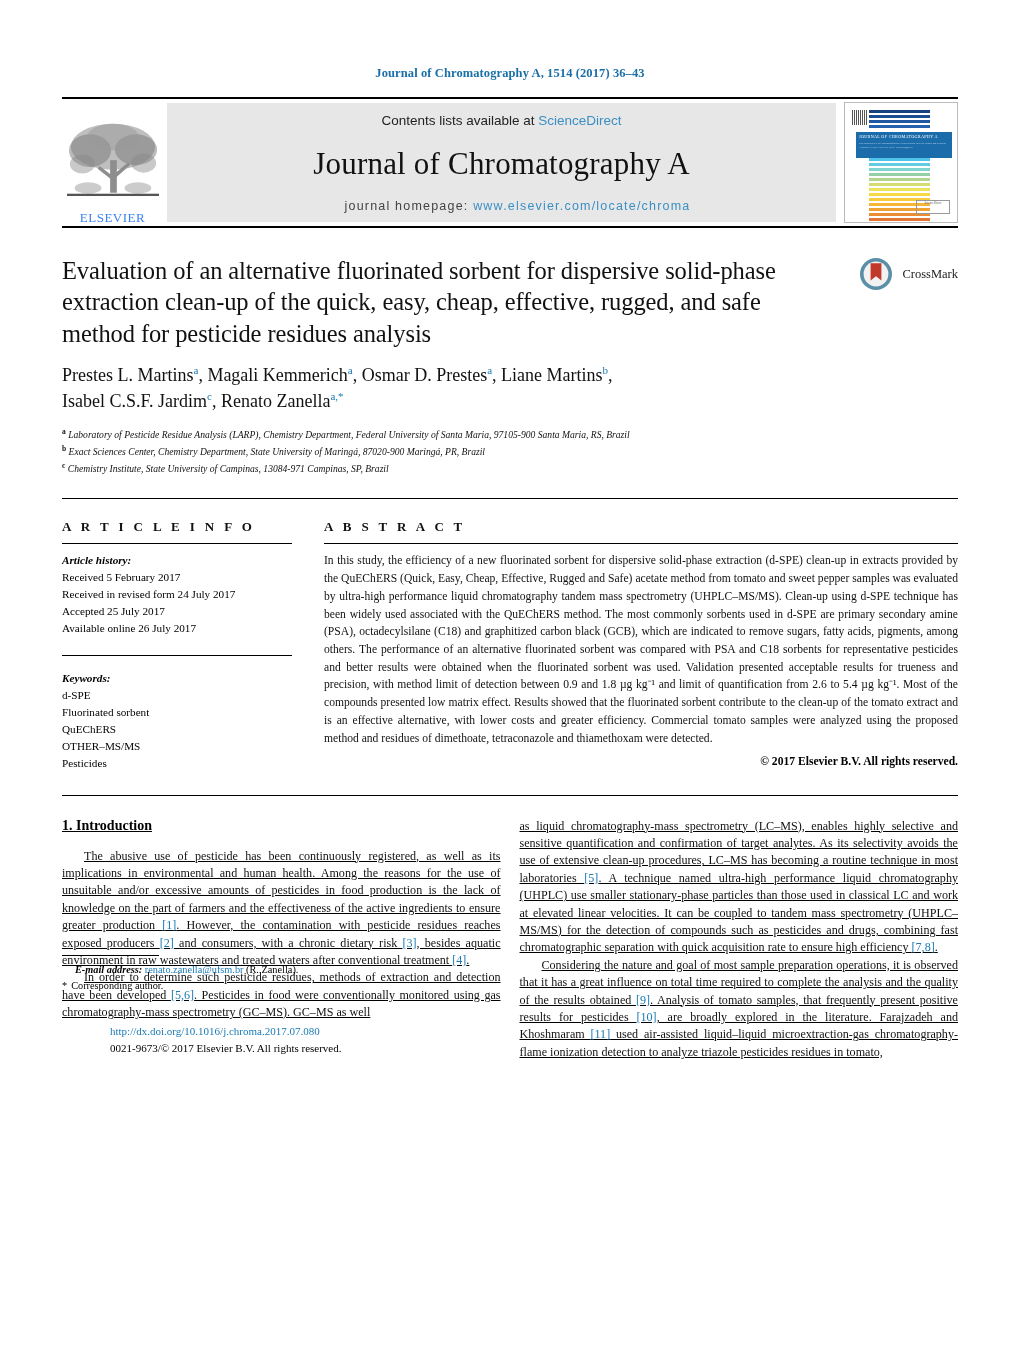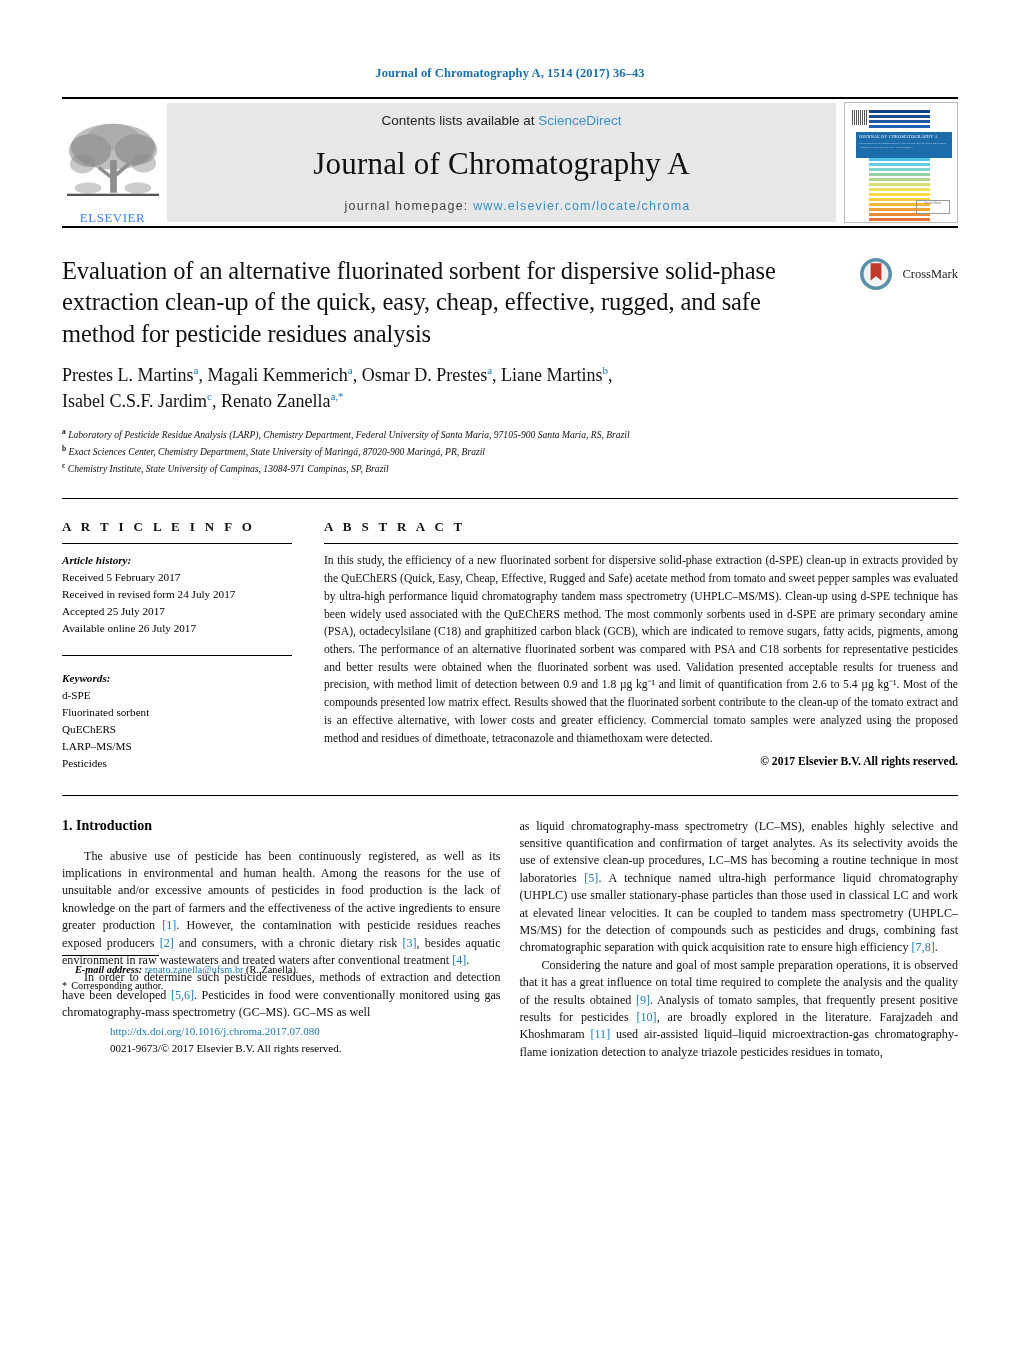--- a/index.html
+++ b/index.html
@@ -226,20 +226,21 @@
     margin-top: 8px;
     font-weight: bold;
   }
 
   
   .body-rule { border-top: 1.2px solid #000; margin-top: 22px; }
   .body-cols {
     display: flex;
     gap: 19px;
     margin-top: 22px;
+    text-decoration: underline;
   }
   .col { flex: 1 1 0; }
   h2.section-title {
     font-family: "Liberation Serif", serif;
     font-size: 14px;
     font-weight: bold;
     margin: 0 0 14px 0;
   }
   p.body-text {
     font-size: 12.1px;
@@ -397,21 +398,21 @@
         <div>Received in revised form 24 July 2017</div>
         <div>Accepted 25 July 2017</div>
         <div>Available online 26 July 2017</div>
       </div>
       <div class="hr-thin" style="margin-top:18px;"></div>
       <div class="info-body kw-block">
         <div class="lbl">Keywords:</div>
         <div>d-SPE</div>
         <div>Fluorinated sorbent</div>
         <div>QuEChERS</div>
-        <div>LARP–MS/MS</div>
+        <div>OTHER–MS/MS</div>
         <div>Pesticides</div>
       </div>
     </div>
 
     <div class="col-abstract">
       <div class="sec-head">A B S T R A C T</div>
       <div class="hr-thin"></div>
       <div class="abstract-text">In this study, the efficiency of a new fluorinated sorbent for dispersive solid-phase extraction (d-SPE) clean-up in extracts provided by the QuEChERS (Quick, Easy, Cheap, Effective, Rugged and Safe) acetate method from tomato and sweet pepper samples was evaluated by ultra-high performance liquid chromatography tandem mass spectrometry (UHPLC–MS/MS). Clean-up using d-SPE technique has been widely used associated with the QuEChERS method. The most commonly sorbents used in d-SPE are primary secondary amine (PSA), octadecylsilane (C18) and graphitized carbon black (GCB), which are indicated to remove sugars, fatty acids, pigments, among others. The performance of an alternative fluorinated sorbent was compared with PSA and C18 sorbents for representative pesticides and better results were obtained when the fluorinated sorbent was used. Validation presented acceptable results for trueness and precision, with method limit of detection between 0.9 and 1.8 µg kg⁻¹ and limit of quantification from 2.6 to 5.4 µg kg⁻¹. Most of the compounds presented low matrix effect. Results showed that the fluorinated sorbent contribute to the clean-up of the tomato extract and is an effective alternative, with lower costs and greater efficiency. Commercial tomato samples were analyzed using the proposed method and residues of dimethoate, tetraconazole and thiamethoxam were detected.</div>
       <div class="copyright">© 2017 Elsevier B.V. All rights reserved.</div>
     </div>

